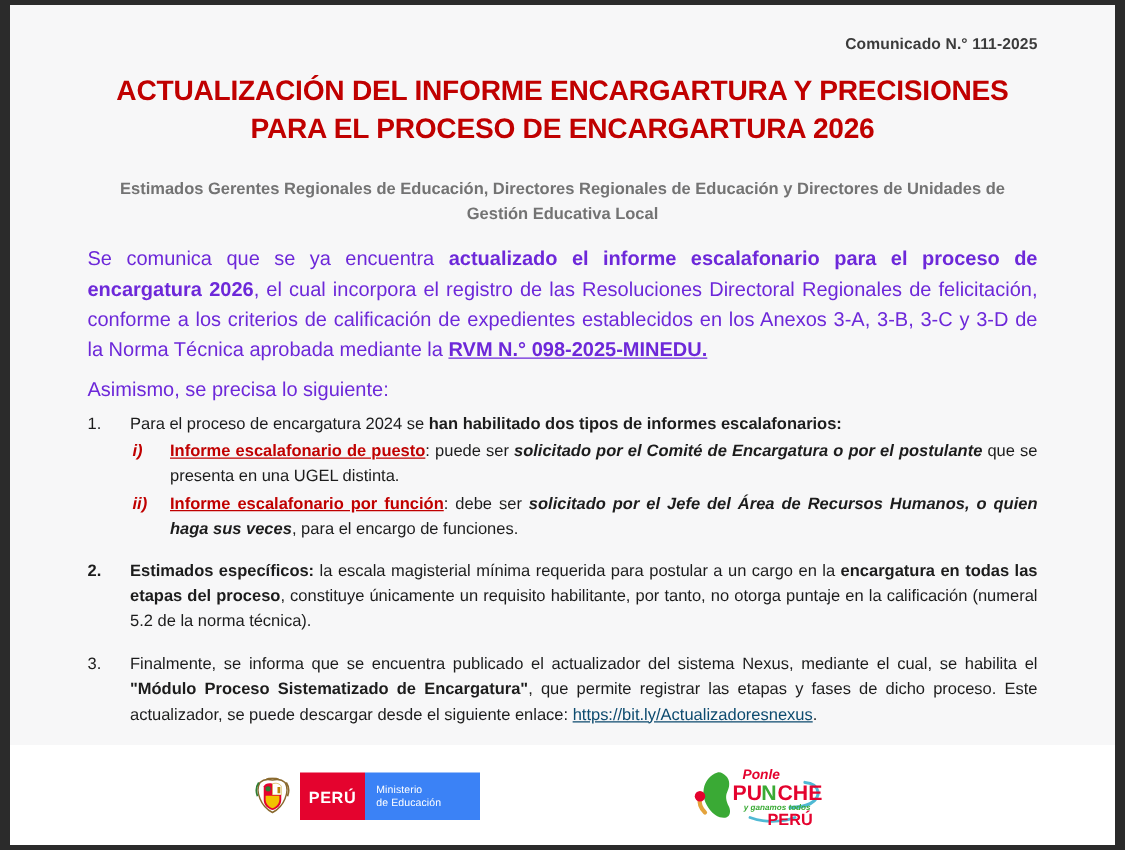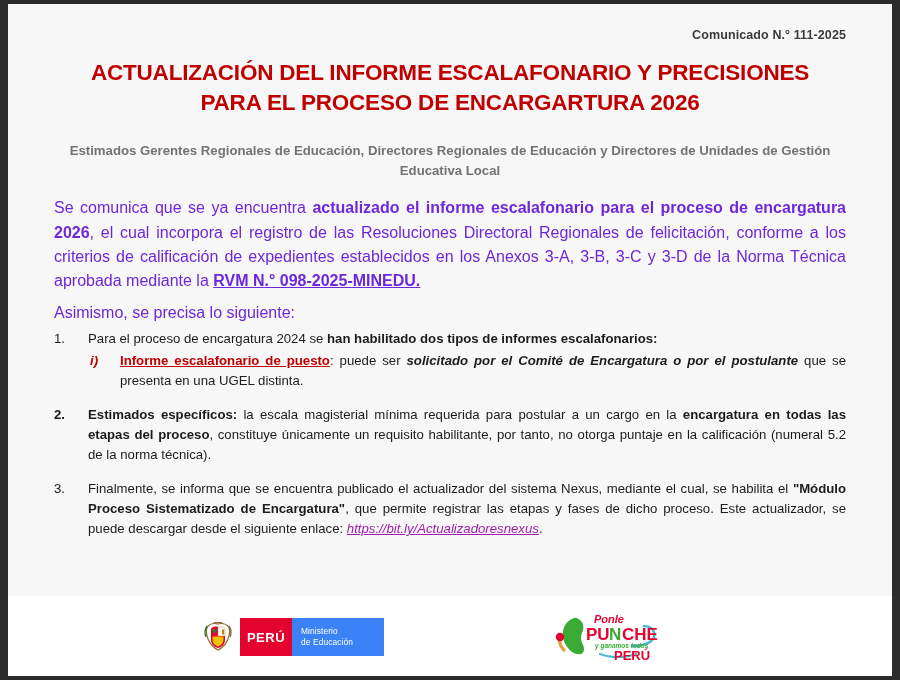--- a/index.html
+++ b/index.html
@@ -23,21 +23,21 @@
     overflow: hidden;
   }
   .body-area {
     position: absolute;
     left: 0;
     top: 0;
     width: 884px;
     height: 592px;
     background: #f7f7f8;
     box-sizing: border-box;
-    padding: 0 46px;
+    padding: 0 62px;
   }
   .footer-area {
     position: absolute;
     left: 0;
     top: 592px;
     width: 884px;
     height: 80px;
     background: #ffffff;
   }
 
@@ -112,23 +112,22 @@
     font-weight: bold;
     font-style: italic;
   }
   .li.gap { margin-top: 14px; }
   .red-u {
     color: #c00000;
     font-weight: bold;
     text-decoration: underline;
   }
   .link {
-    color: #a21caf;
+    color: #0c4a6e;
     text-decoration: underline;
-    font-style: italic;
   }
 
   .closing {
     margin-top: 10px;
     position: relative;
     height: 46px;
     font-size: 13px;
     color: #1c1c1c;
   }
   .lima {
@@ -202,21 +201,21 @@
 </head>
 <body>
 
 <div class="page">
 
   <div class="body-area">
 
     <div class="comunicado">Comunicado N.° 111-2025</div>
 
     <div class="title">
-      <span class="l2">ACTUALIZACIÓN DEL INFORME ESCALAFONARIO Y PRECISIONES</span>
+      <span class="l2">ACTUALIZACIÓN DEL INFORME ENCARGARTURA Y PRECISIONES</span>
       <span class="l2">PARA EL PROCESO DE ENCARGARTURA 2026</span>
     </div>
 
     <div class="salutation">Estimados Gerentes Regionales de Educación, Directores Regionales de Educación y Directores de Unidades de Gestión Educativa Local</div>
 
     <div class="para">
       <span>Se comunica que se ya encuentra </span><b>actualizado el informe escalafonario para el proceso de encargatura 2026</b><span>, el cual incorpora el registro de las Resoluciones Directoral Regionales de felicitación, conforme a los criterios de calificación de expedientes establecidos en los Anexos 3-A, 3-B, 3-C y 3-D de la Norma Técnica aprobada mediante la </span><b class="u">RVM N.° 098-2025-MINEDU.</b>
     </div>
 
     <div class="para tight">Asimismo, se precisa lo siguiente:</div>
@@ -226,20 +225,24 @@
       <div class="li">
         <span class="marker">1.</span>
         <span class="content"><span>Para el proceso de encargatura 2024 se </span><b>han habilitado dos tipos de informes escalafonarios:</b></span>
       </div>
 
       <div class="li roman">
         <span class="marker">i)</span>
         <span class="content"><span class="red-u">Informe escalafonario de puesto</span><span>: puede ser </span><span class="bi">solicitado por el Comité de Encargatura o por el postulante</span><span> que se presenta en una UGEL distinta.</span></span>
       </div>
 
+      <div class="li roman">
+        <span class="marker">ii)</span>
+        <span class="content"><span class="red-u">Informe escalafonario por función</span><span>: debe ser </span><span class="bi">solicitado por el Jefe del Área de Recursos Humanos, o quien haga sus veces</span><span>, para el encargo de funciones.</span></span>
+      </div>
 
       <div class="li gap">
         <span class="marker b">2.</span>
         <span class="content"><b>Estimados específicos:</b><span> la escala magisterial mínima requerida para postular a un cargo en la </span><b>encargatura en todas las etapas del proceso</b><span>, constituye únicamente un requisito habilitante, por tanto, no otorga puntaje en la calificación (numeral 5.2 de la norma técnica).</span></span>
       </div>
 
       <div class="li gap">
         <span class="marker">3.</span>
         <span class="content"><span>Finalmente, se informa que se encuentra publicado el actualizador del sistema Nexus, mediante el cual, se habilita el </span><b>"Módulo Proceso Sistematizado de Encargatura"</b><span>, que permite registrar las etapas y fases de dicho proceso. Este actualizador, se puede descargar desde el siguiente enlace: </span><span class="link">https://bit.ly/Actualizadoresnexus</span><span>.</span></span>
       </div>

